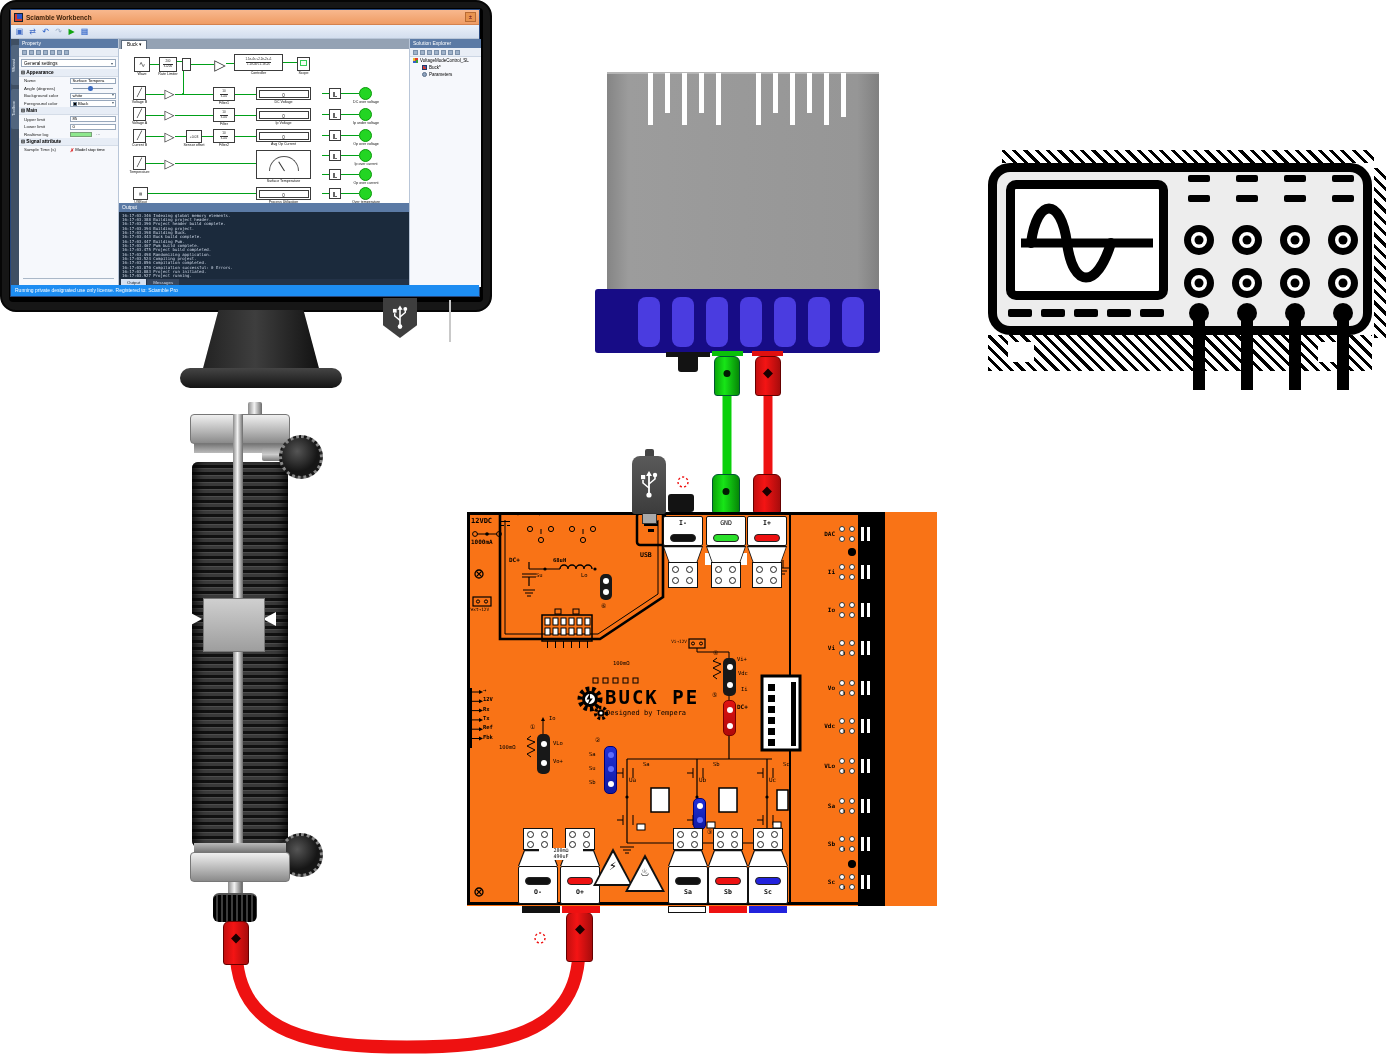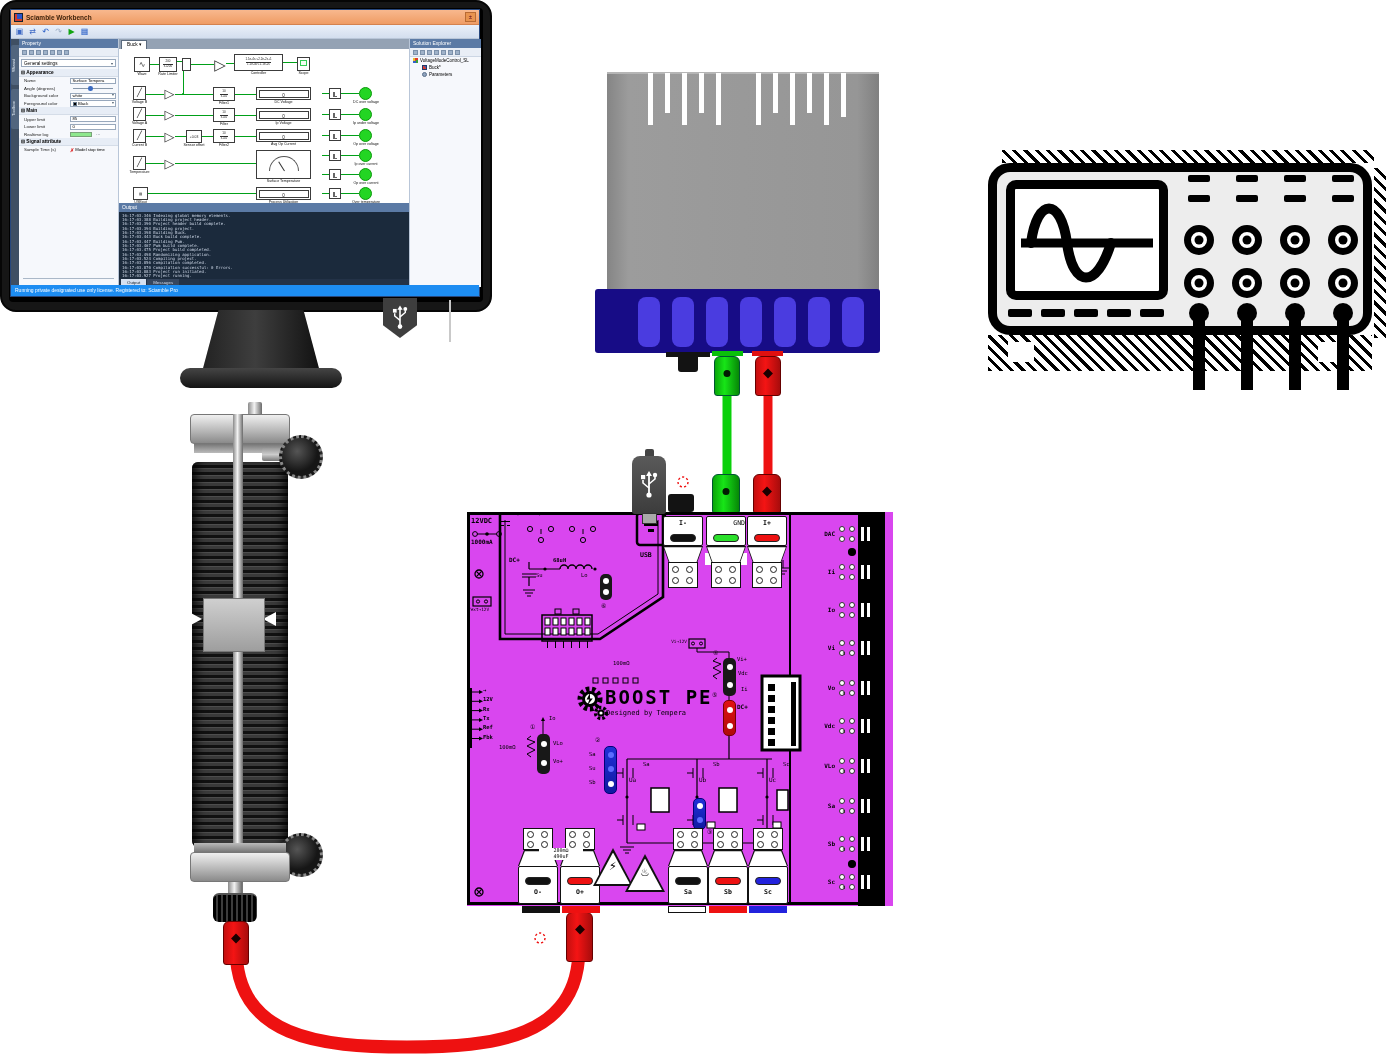--- a/index.html
+++ b/index.html
@@ -89,21 +89,21 @@
 .kdot{left:50%;top:50%;transform:translate(-50%,-50%);width:9px;height:9px;background:#000;border-radius:50%}
 
 .metalh{background:linear-gradient(180deg,#f0f0f0,#b9b9b9 55%,#8a8a8a);border:0.5px solid #777;border-radius:4px}
 .metalv{background:linear-gradient(90deg,#8a8a8a,#f2f2f2 45%,#6a6a6a)}
 .knurl{background:radial-gradient(circle at 40% 35%,#555,#161616 60%);border:3px dotted #888;border-radius:50%}
 .bplug{background:linear-gradient(90deg,#c40f0f,#f41414 40%,#a80c0c);border-radius:6px 6px 3px 3px;border:0.5px solid #600}
 .gplug{background:linear-gradient(90deg,#0aa50a,#17e517 40%,#078807);border-radius:6px 6px 3px 3px;border:0.5px solid #053}
 .dia{left:50%;top:13px;width:7px;height:7px;background:#1a0000;transform:translateX(-50%) rotate(45deg)}
 .ghole{left:50%;top:13px;width:7px;height:7px;border-radius:50%;background:#021a02;transform:translateX(-50%)}
 
-#pcb{left:467px;top:512px;width:426px;height:394px;background:#d946ef;overflow:hidden;font-family:"DejaVu Sans Mono",monospace}
+#pcb{left:467px;top:512px;width:470px;height:394px;background:#f97316;overflow:hidden;font-family:"DejaVu Sans Mono",monospace}
 .pl{font-family:"DejaVu Sans Mono",monospace;color:#000;white-space:nowrap;line-height:1.1}
 .tprow{ }
 .tplabel{font-size:6px;font-family:"DejaVu Sans Mono",monospace}
 .tpc{width:6px;height:6px;border:1px solid #333;border-radius:50%;background:#fff}
 .term{ } .tbox{background:#fff;border:1.3px solid #111;border-radius:2px}
 .tlabel{font-size:6.5px;font-family:"DejaVu Sans Mono",monospace}
 .ttrap,.btrap{background:#111}
 .ttrap{clip-path:polygon(0 0,100% 0,86% 100%,14% 100%)}
 .btrap{clip-path:polygon(15% 0,85% 0,100% 100%,0 100%)}
 .trapin{left:1.2px;top:1.2px;right:1.2px;bottom:0;background:#fff;clip-path:inherit}
@@ -644,21 +644,21 @@
     <div class="pl" style="left:4px;top:27px;font-size:6px;font-weight:bold" data-name="supply-current-label">1000mA</div>
     <div class="pl" style="left:36px;top:-1px;font-size:5.3px;font-weight:bold;letter-spacing:0.4px" data-name="section-label">BUCK/BOOST/BUCK-BOOST</div>
     <div class="pl" style="left:42px;top:45px;font-size:6px;font-weight:bold" data-name="dc-plus-label">DC+</div>
     <div class="pl" style="left:86px;top:45px;font-size:5.5px;font-weight:bold" data-name="inductor-label">68uH</div>
     <div class="pl" style="left:69px;top:60px;font-size:5.5px" data-name="sw-node-label">Su</div>
     <div class="pl" style="left:114px;top:60px;font-size:5.5px" data-name="ind-node-label">Lo</div>
     <div class="pl" style="left:1px;top:96px;font-size:4.4px" data-name="vext-label">Vext→12V</div>
     <div class="pl" style="left:173px;top:40px;font-size:6.5px;font-weight:bold" data-name="usb-label">USB</div>
     <div class="pl" style="left:238px;top:41px;width:42px;font-size:5px;text-align:center;background:#fff" data-name="cap-value">490uF</div>
     <div class="pl" style="left:238px;top:47px;width:42px;font-size:5px;text-align:center;background:#fff" data-name="cap-value">280mΩ</div>
-    <div class="pl" style="left:138px;top:175px;font-size:19px;font-weight:bold;letter-spacing:2px" data-name="board-logo-text">BOOST PE</div>
+    <div class="pl" style="left:138px;top:175px;font-size:19px;font-weight:bold;letter-spacing:2px" data-name="board-logo-text">BUCK PE</div>
     <div class="pl" style="left:139px;top:198px;font-size:7px" data-name="board-byline">Designed by Tempera</div>
     <div class="pl" style="left:32px;top:232px;font-size:5.5px" data-name="shunt-label">100mΩ</div>
     <div class="pl" style="left:146px;top:148px;font-size:5.5px" data-name="shunt-label">100mΩ</div>
     <div class="pl" style="left:186px;top:128px;width:34px;font-size:4.4px;text-align:right" data-name="vi12-label">Vi→12V</div>
     <div class="pl" style="left:82px;top:203px;font-size:5.5px" data-name="io-label">Io</div>
     <div class="pl" style="left:86px;top:228px;font-size:5.5px" data-name="vlo-label">VLo</div>
     <div class="pl" style="left:86px;top:246px;font-size:5.5px" data-name="vop-label">Vo+</div>
     <div class="pl" style="left:270px;top:144px;font-size:5.5px" data-name="vip-label">Vi+</div>
     <div class="pl" style="left:271px;top:158px;font-size:5.5px" data-name="vdc-label">Vdc</div>
     <div class="pl" style="left:274px;top:174px;font-size:5.5px" data-name="ii-label">Ii</div>
@@ -826,21 +826,21 @@
         </div>
         <div class="tscrew" data-name="terminal-screws" style="left: 5px; top: 46px; width: 30px; height: 26px;">
           <div class="scr" data-name="screw" style="left: 3px; top: 3px;"></div>
           <div class="scr" data-name="screw" style="left: 17px; top: 3px;"></div>
           <div class="scr" data-name="screw" style="left: 3px; top: 14px;"></div>
           <div class="scr" data-name="screw" style="left: 17px; top: 14px;"></div>
         </div>
       </div>
       <div class="term" data-name="terminal-gnd" style="left: 239px; top: 4px; width: 40px; height: 72px;">
         <div class="tbox" data-name="terminal-box" style="left: 0px; top: 0px; width: 40px; height: 30px;">
-          <div class="tlabel" data-name="terminal-label" style="left: 0px; top: 2px; width: 38px; text-align: right; font-weight: normal;">GND</div>
+          <div class="tlabel" data-name="terminal-label" style="left: 0px; top: 2px; width: 38px; text-align: center; font-weight: normal;">GND</div>
           <div data-name="terminal-socket" style="left: 6px; top: 17px; width: 26px; height: 8px; border-radius: 4px; border: 0.8px solid rgb(34, 34, 34); background: rgb(43, 224, 43);"></div>
         </div>
         <div class="ttrap" data-name="terminal-neck" style="left: 0px; top: 30px; width: 40px; height: 16px;">
           <div class="trapin" data-name="decor"></div>
         </div>
         <div class="tscrew" data-name="terminal-screws" style="left: 5px; top: 46px; width: 30px; height: 26px;">
           <div class="scr" data-name="screw" style="left: 3px; top: 3px;"></div>
           <div class="scr" data-name="screw" style="left: 17px; top: 3px;"></div>
           <div class="scr" data-name="screw" style="left: 3px; top: 14px;"></div>
           <div class="scr" data-name="screw" style="left: 17px; top: 14px;"></div>

